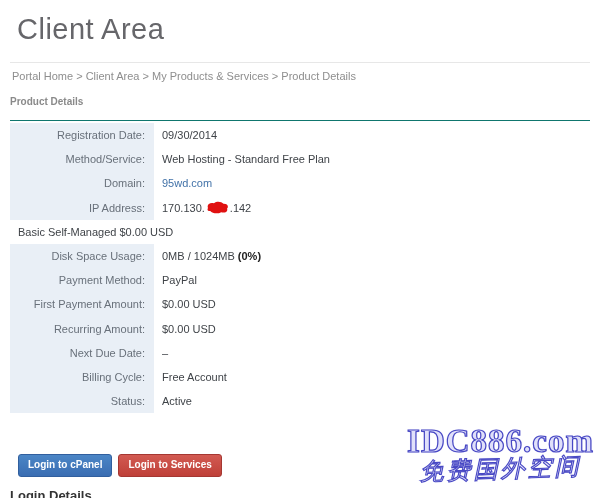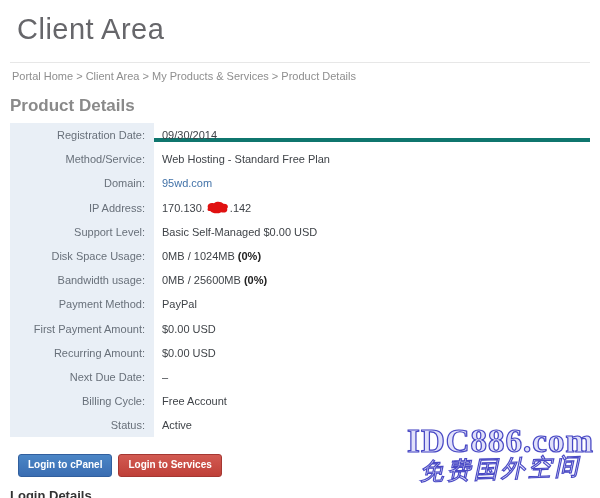--- a/index.html
+++ b/index.html
@@ -10,22 +10,22 @@
   .page-title { position:absolute; left:17px; top:13px; font-size:29px;
     font-weight:300; color:#66666a; letter-spacing:0.5px; }
 
   .header-rule { position:absolute; left:10px; top:62px; width:580px;
     border-top:1px solid #e7e7e7; }
 
   .breadcrumb { position:absolute; left:12px; top:70px; font-size:11px;
     color:#8e8e8e; }
 
   .section-title { position:absolute; left:10px; top:96px; width:580px;
-    font-size:17px; color:#8a8a8a; padding-bottom:22px;
-    border-bottom:4px solid #0f766e; }
+    font-size:10px; color:#8a8a8a; padding-bottom:13px;
+    border-bottom:1px solid #0f766e; }
 
   .detail-table { position:absolute; left:10px; top:123px; width:580px; }
   .row { display:flex; height:24.2px; }
   .cell-label { width:144px; background:#e9eff6; text-align:right;
     padding-right:9px; font-size:11px; color:#68707a; line-height:24.2px;
     white-space:nowrap; }
   .cell-value { flex:1; padding-left:8px; font-size:11px; color:#3f4348;
     line-height:24.2px; white-space:nowrap; }
   .cell-value b { color:#222; }
   .cell-value a { color:#4272a8; text-decoration:none; }
@@ -90,37 +90,30 @@
     <div class="row">
       <div class="cell-label">IP Address:</div>
       <div class="cell-value">
         <span>170.130.</span><svg class="ip-blob" width="23" height="14" viewBox="0 0 23 14">
             <path d="M2,8 C0.5,4.5 4,2 8,3.2 C11,0.8 15.5,1.6 17.5,3.8 C21.5,3.6 23,6.5 21,8.8 C22.4,11.6 18.5,13.4 15.2,12.2 C11.5,14.4 6.2,13.2 4.2,11 C2,11.4 0.8,10.2 2,8 Z" fill="#e01111"></path>
           </svg><span>.142</span>
       </div>
     </div>
 
     <div class="row">
-      <div class="cell-label">Support Level:</div>
       <div class="cell-value">Basic Self-Managed $0.00 USD</div>
     </div>
 
     <div class="row">
       <div class="cell-label">Disk Space Usage:</div>
       <div class="cell-value">
         <span>0MB / 1024MB </span><b>(0%)</b>
       </div>
     </div>
 
-    <div class="row">
-      <div class="cell-label">Bandwidth usage:</div>
-      <div class="cell-value">
-        <span>0MB / 25600MB </span><b>(0%)</b>
-      </div>
-    </div>
 
     <div class="row">
       <div class="cell-label">Payment Method:</div>
       <div class="cell-value">PayPal</div>
     </div>
 
     <div class="row">
       <div class="cell-label">First Payment Amount:</div>
       <div class="cell-value">$0.00 USD</div>
     </div>

